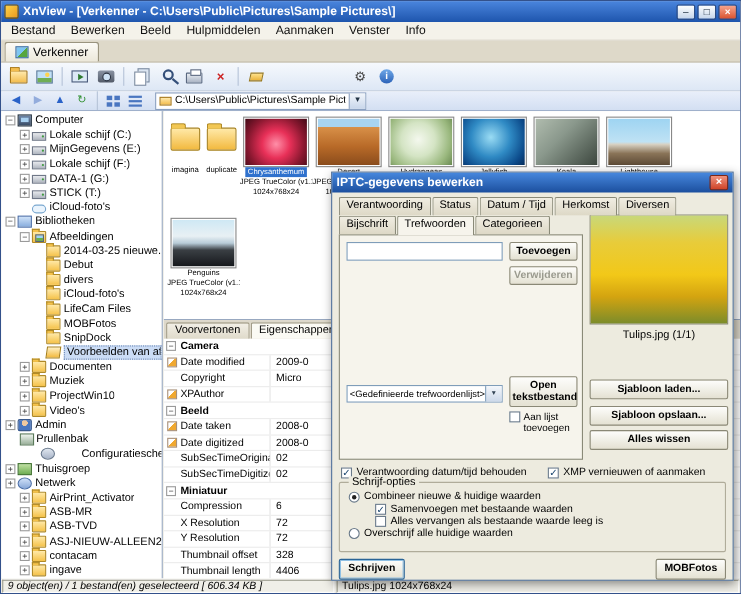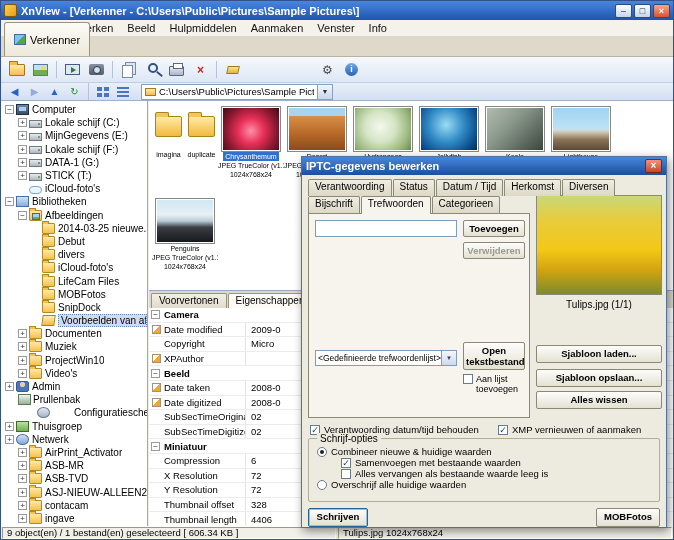--- a/index.html
+++ b/index.html
@@ -13,21 +13,21 @@
 .winbtns{display:flex;gap:2px;}
 .wbtn{width:17px;height:14px;border:1px solid #2c4a80;border-radius:2px;background:linear-gradient(#fdfefe,#c6d5ea);color:#123;font-size:9px;line-height:12px;text-align:center;}
 .wbtn.close{background:linear-gradient(#f6a58e,#d9532f);color:#fff;font-weight:bold;}
 
 
 .menubar{position:absolute;top:19px;left:0;right:0;height:17px;background:#f4f2ea;border-bottom:1px solid #dcd8cc;display:flex;align-items:center;padding-left:2px;}
 .menu-item{padding:1px 7px;font-size:11px;color:#111;}
 
 
 .doctabs{position:absolute;top:36px;left:0;right:0;height:20px;background:#ded9c9;border-bottom:1px solid #b8b2a0;display:flex;align-items:flex-end;padding-left:3px;}
-.doctab{height:34px;background:linear-gradient(#fcfbf6,#ece8da);border:1px solid #9a947f;border-bottom:none;border-radius:3px 3px 0 0;display:flex;align-items:center;gap:4px;padding:0 9px;font-size:11px;}
+.doctab{height:18px;background:linear-gradient(#fcfbf6,#ece8da);border:1px solid #9a947f;border-bottom:none;border-radius:3px 3px 0 0;display:flex;align-items:center;gap:4px;padding:0 9px;font-size:11px;}
 .doctab-icon{width:12px;height:11px;background:linear-gradient(135deg,#7ec6f2 50%,#57a63f 50%);border:1px solid #3a6ea5;}
 
 
 .toolbar1{position:absolute;top:56px;left:0;right:0;height:26px;background:linear-gradient(#f6f9fd,#dde7f5);border-bottom:1px solid #c2cfe2;display:flex;align-items:center;padding-left:4px;gap:1px;}
 .toolbar2{position:absolute;top:82px;left:0;right:0;height:18px;background:linear-gradient(#e9effa,#d3dff2);border-bottom:1px solid #9fb0cb;display:flex;align-items:center;padding-left:4px;gap:1px;}
 .tb-btn{width:23px;height:22px;display:flex;align-items:center;justify-content:center;border-radius:2px;}
 .toolbar2 .tb-btn{width:19px;height:16px;}
 .tb-sep{width:1px;height:17px;background:#b5c2d8;margin:0 3px;}
 .tb-spacer{width:70px;}
 .tbi{font-size:12px;line-height:1;}
@@ -114,21 +114,21 @@
 .prow{display:flex;align-items:center;height:14.6px;border-bottom:1px solid #ececec;font-size:9.5px;}
 .picon{width:15px;min-width:15px;display:flex;justify-content:center;}
 .plabel{width:82px;min-width:82px;border-right:1px solid #e4e4e4;height:100%;display:flex;align-items:center;overflow:hidden;white-space:nowrap;}
 .psec .plabel{font-weight:bold;border-right:none;}
 .pvalue{padding-left:5px;white-space:nowrap;overflow:hidden;}
 .pencil{width:9px;height:9px;background:linear-gradient(135deg,#fff 45%,#f0a830 45%);border:1px solid #a89078;}
 
 
 .statusbar{position:absolute;left:0;right:0;bottom:0;height:13px;background:#f0efe8;border-top:1px solid #fff;display:flex;font-size:9.5px;}
 .sb-cell{border:1px solid;border-color:#9a9a8a #fff #fff #9a9a8a;margin:0 1px;padding:0 4px;white-space:nowrap;overflow:hidden;line-height:10px;}
-.sb-left{width:334px;}
+.sb-left{width:302px;font-style:italic;}
 .sb-right{flex:1;}
 
 
 .dialog{position:absolute;left:300px;top:155px;width:366px;height:372px;background:#edebdf;border:1px solid #51719c;box-shadow:2px 3px 9px rgba(0,0,0,.45);z-index:10;}
 .dlg-title{height:18px;background:linear-gradient(180deg,#4687dd,#1c4f9e);display:flex;align-items:center;color:#fff;font-weight:bold;font-size:11px;padding:0 4px;}
 .dlg-title .t{flex:1;white-space:nowrap;overflow:hidden;}
 .dlg-close{width:17px;height:14px;background:linear-gradient(#f0937e,#cf4328);border:1px solid #7e2614;border-radius:2px;color:#fff;font-size:10px;line-height:12px;text-align:center;font-weight:bold;}
 .dlg-body{position:absolute;top:18px;left:0;right:0;bottom:0;font-size:10px;}
 .tabrow{position:absolute;left:6px;display:flex;z-index:2;}
 .tabrow1{top:4px;z-index:1;}

